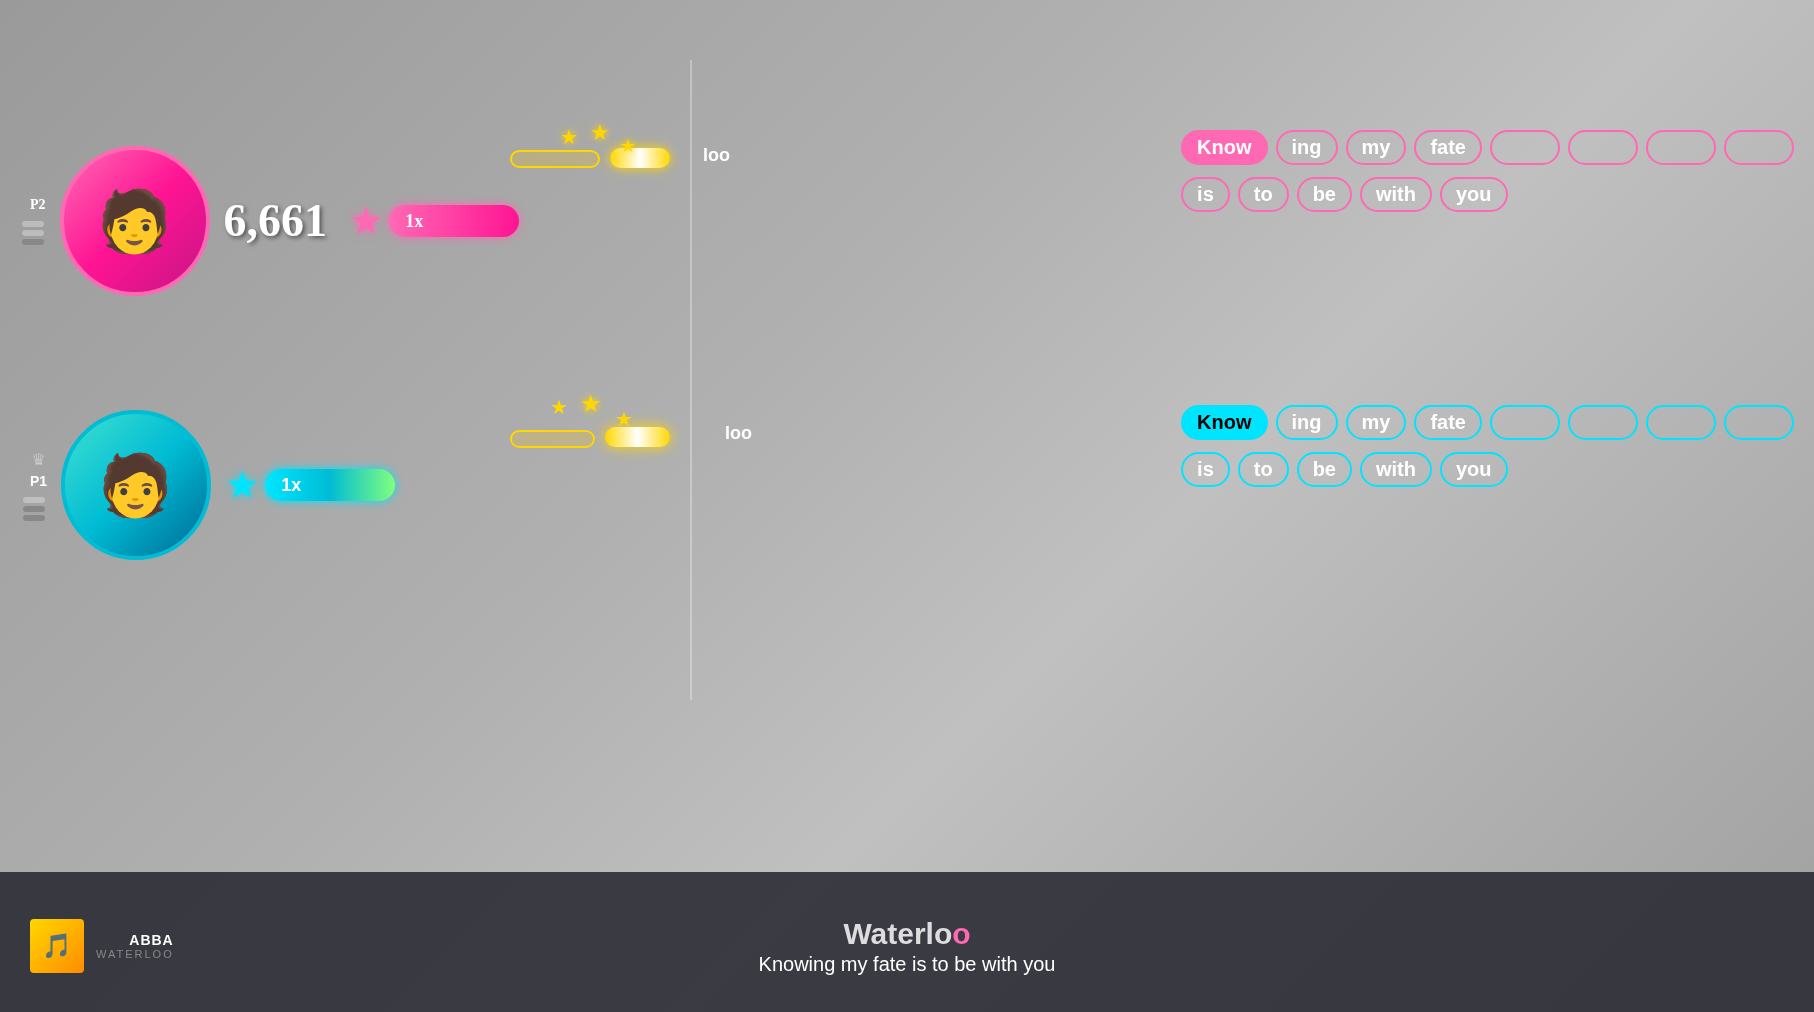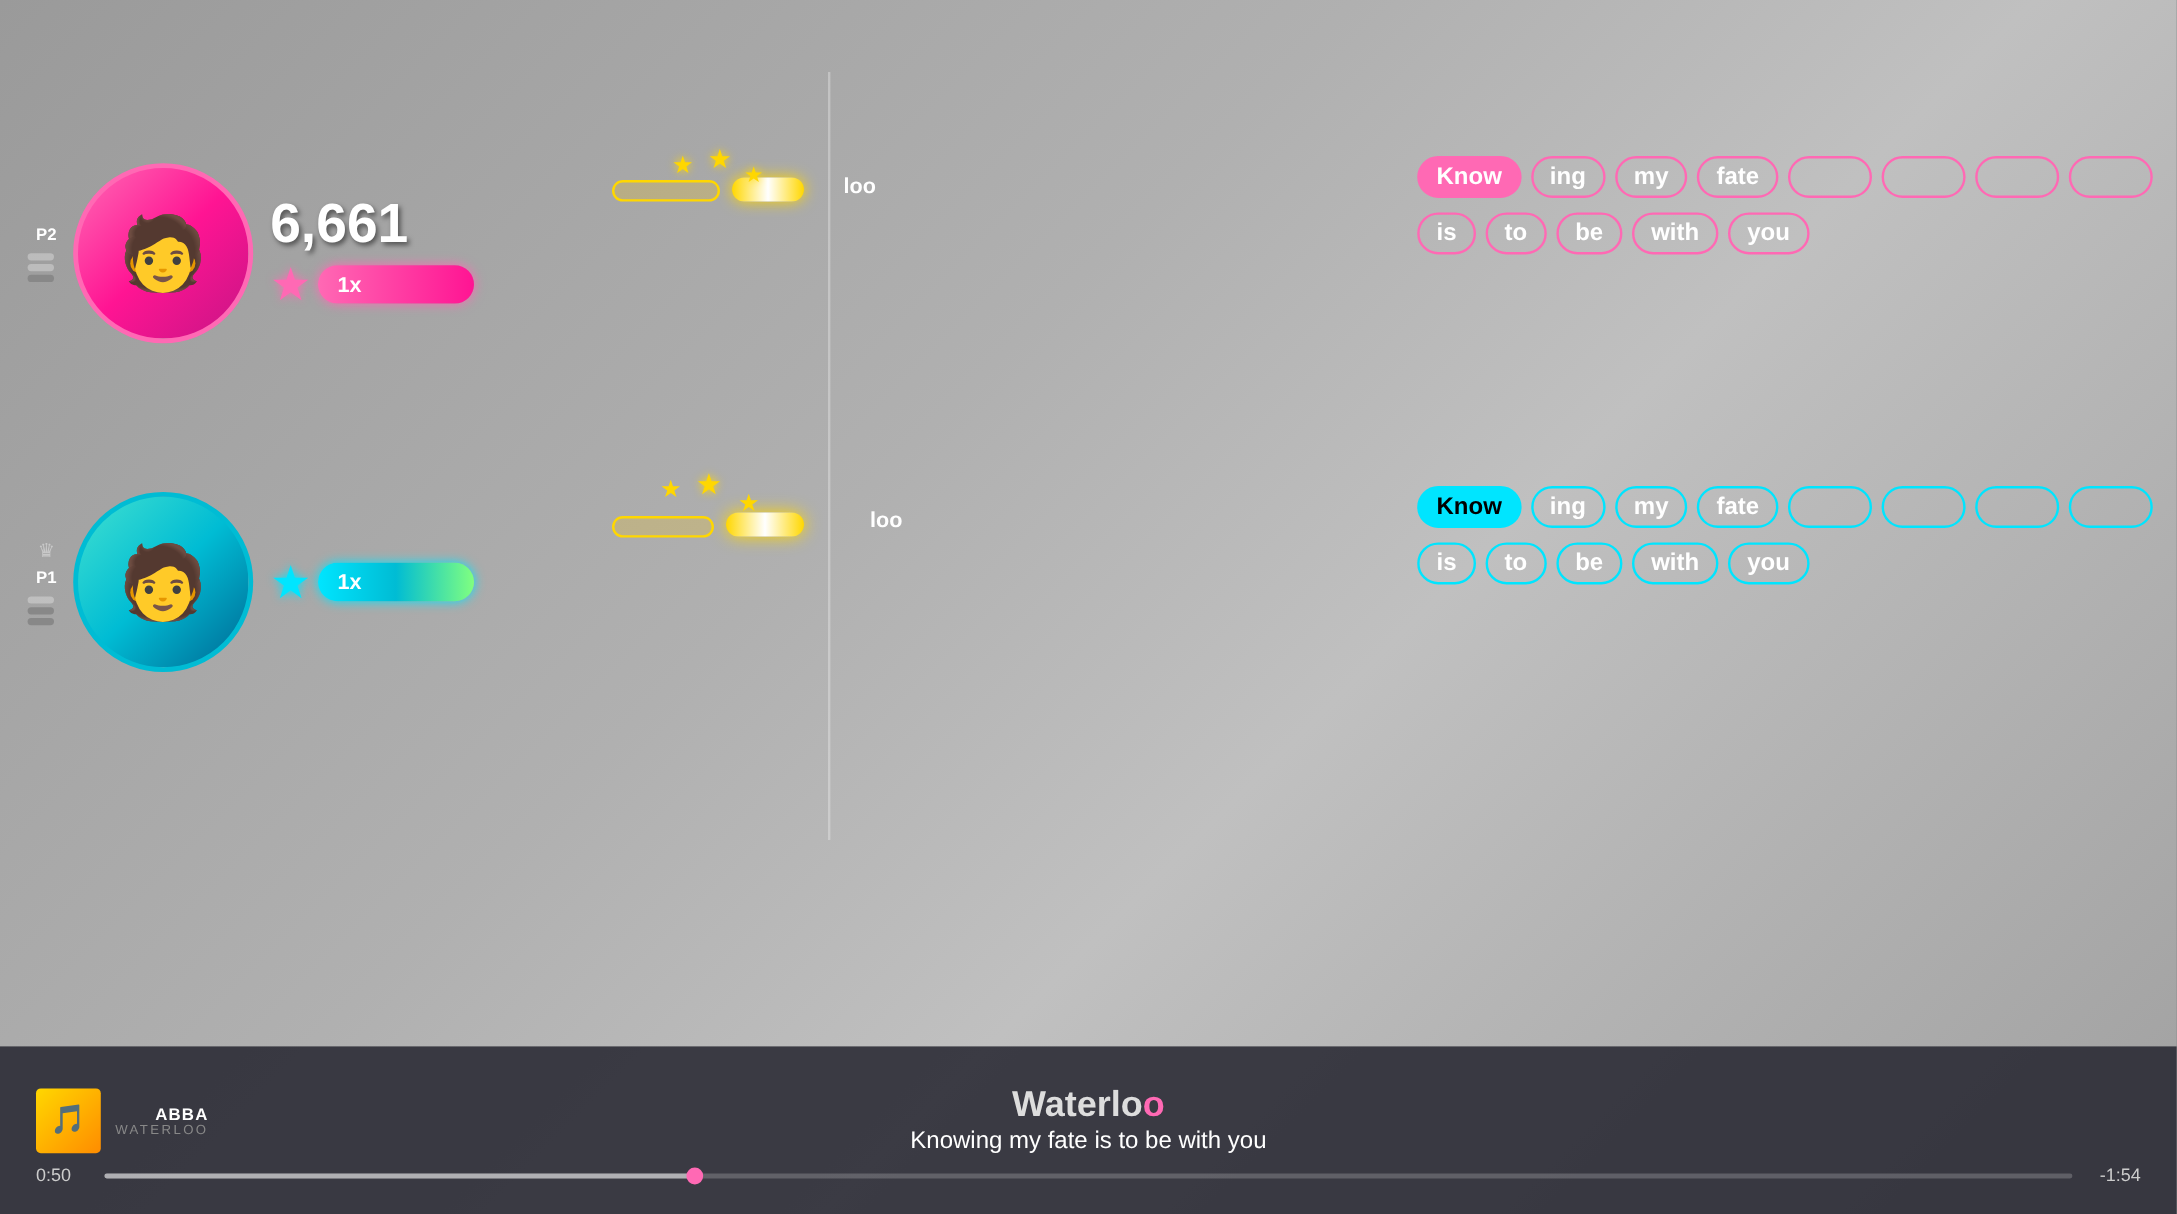--- a/index.html
+++ b/index.html
@@ -70,21 +70,21 @@
     }
 
     
     .player-panel {
       position: absolute;
       left: 30px;
       display: flex;
       align-items: center;
       gap: 14px;
     }
-    .player-panel.p2 { top: 136px; }
+    .player-panel.p2 { top: 146px; font-family: Liberation Serif, serif; }
     .player-panel.p1 { top: 410px; }
 
     .player-label {
       color: #fff;
       font-size: 14px;
       font-weight: bold;
       text-align: center;
       margin-bottom: 4px;
     }
     .player-avatar-wrap {
@@ -105,22 +105,22 @@
       background: linear-gradient(135deg, #40e0d0, #00bcd4, #006994);
       border-color: #00bcd4;
     }
     .player-avatar.p2-avatar {
       background: linear-gradient(135deg, #ff69b4, #ff1493, #c71585);
       border-color: #ff69b4;
     }
 
     .player-score-section {
       display: flex;
-      flex-direction: column;
-      gap: 6px;
+      flex-direction: row;
+      gap: 22px;
     }
     .score-number {
       color: #fff;
       font-size: 46px;
       font-weight: bold;
       text-shadow: 2px 2px 4px rgba(0,0,0,0.5);
       line-height: 1;
     }
 
     .star-bar {
@@ -364,21 +364,13 @@
 
       <div style="flex:1;text-align:center;">
         <div style="color:#ddd;font-size:30px;font-weight:bold;">
           <span>Waterlo</span><span style="color:#ff69b4;">o</span>
         </div>
         <div style="color:#ffffff;font-size:20px;margin-top:2px;">Knowing my fate is to be with you</div>
       </div>
     </div>
   </div>
 
-  <div class="progress-bar-row">
-    <span class="time-label">0:50</span>
-    <div class="progress-track">
-      <div class="progress-fill"></div>
-      <div class="progress-dot"></div>
-    </div>
-    <span class="time-label right">-1:54</span>
-  </div>
 </div>
 
 </body></html>

